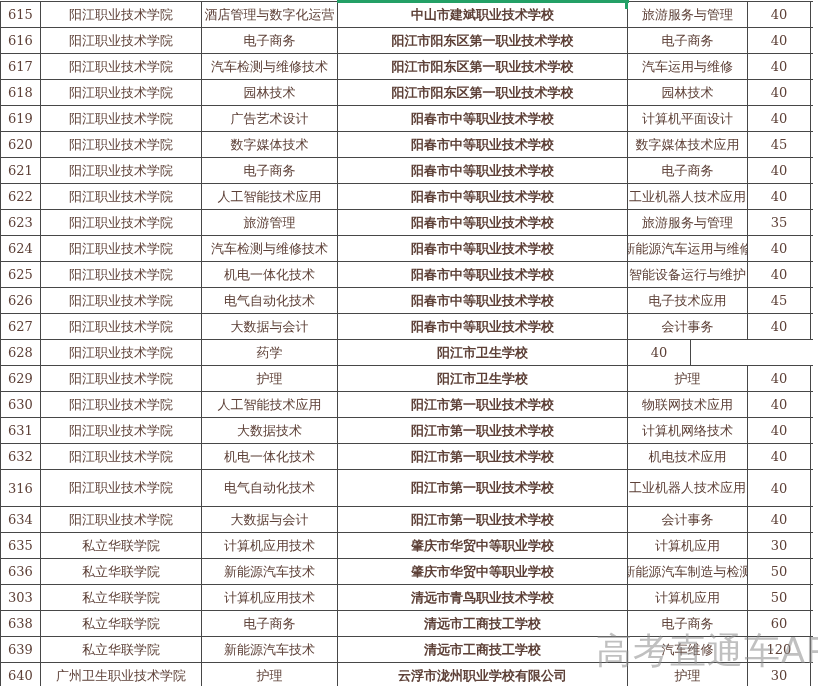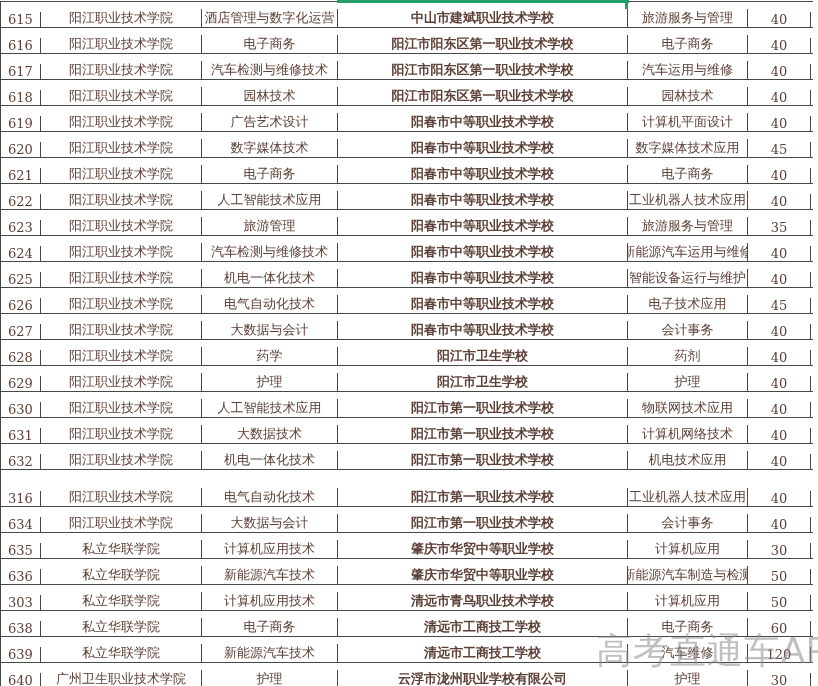--- a/index.html
+++ b/index.html
@@ -20,21 +20,20 @@
     left:0;top:1px;
     width:812px;
     border-top:1px solid #474747;
     border-left:1px solid #474747;
   }
   .row{
     display:flex;
     height:26px;
     border-bottom:1px solid #474747;
     box-sizing:border-box;
-    align-items:flex-end;
   }
   .row:nth-child(19){height:37px;}
   .cell{
     box-sizing:border-box;
     border-right:1px solid #474747;
     display:flex;
     align-items:center;
     justify-content:center;
     font-size:13px;
     color:#5D4037;
@@ -195,21 +194,20 @@
     <div class="cell c-school">阳春市中等职业技术学校</div>
     <div class="cell c-corr">会计事务</div>
     <div class="cell c-count">40</div>
   </div>
 
   <div class="row">
     <div class="cell c-num">628</div>
     <div class="cell c-college">阳江职业技术学院</div>
     <div class="cell c-major">药学</div>
     <div class="cell c-school">阳江市卫生学校</div>
-    <div class="cell c-corr">药剂</div>
     <div class="cell c-count">40</div>
   </div>
 
   <div class="row">
     <div class="cell c-num">629</div>
     <div class="cell c-college">阳江职业技术学院</div>
     <div class="cell c-major">护理</div>
     <div class="cell c-school">阳江市卫生学校</div>
     <div class="cell c-corr">护理</div>
     <div class="cell c-count">40</div>

